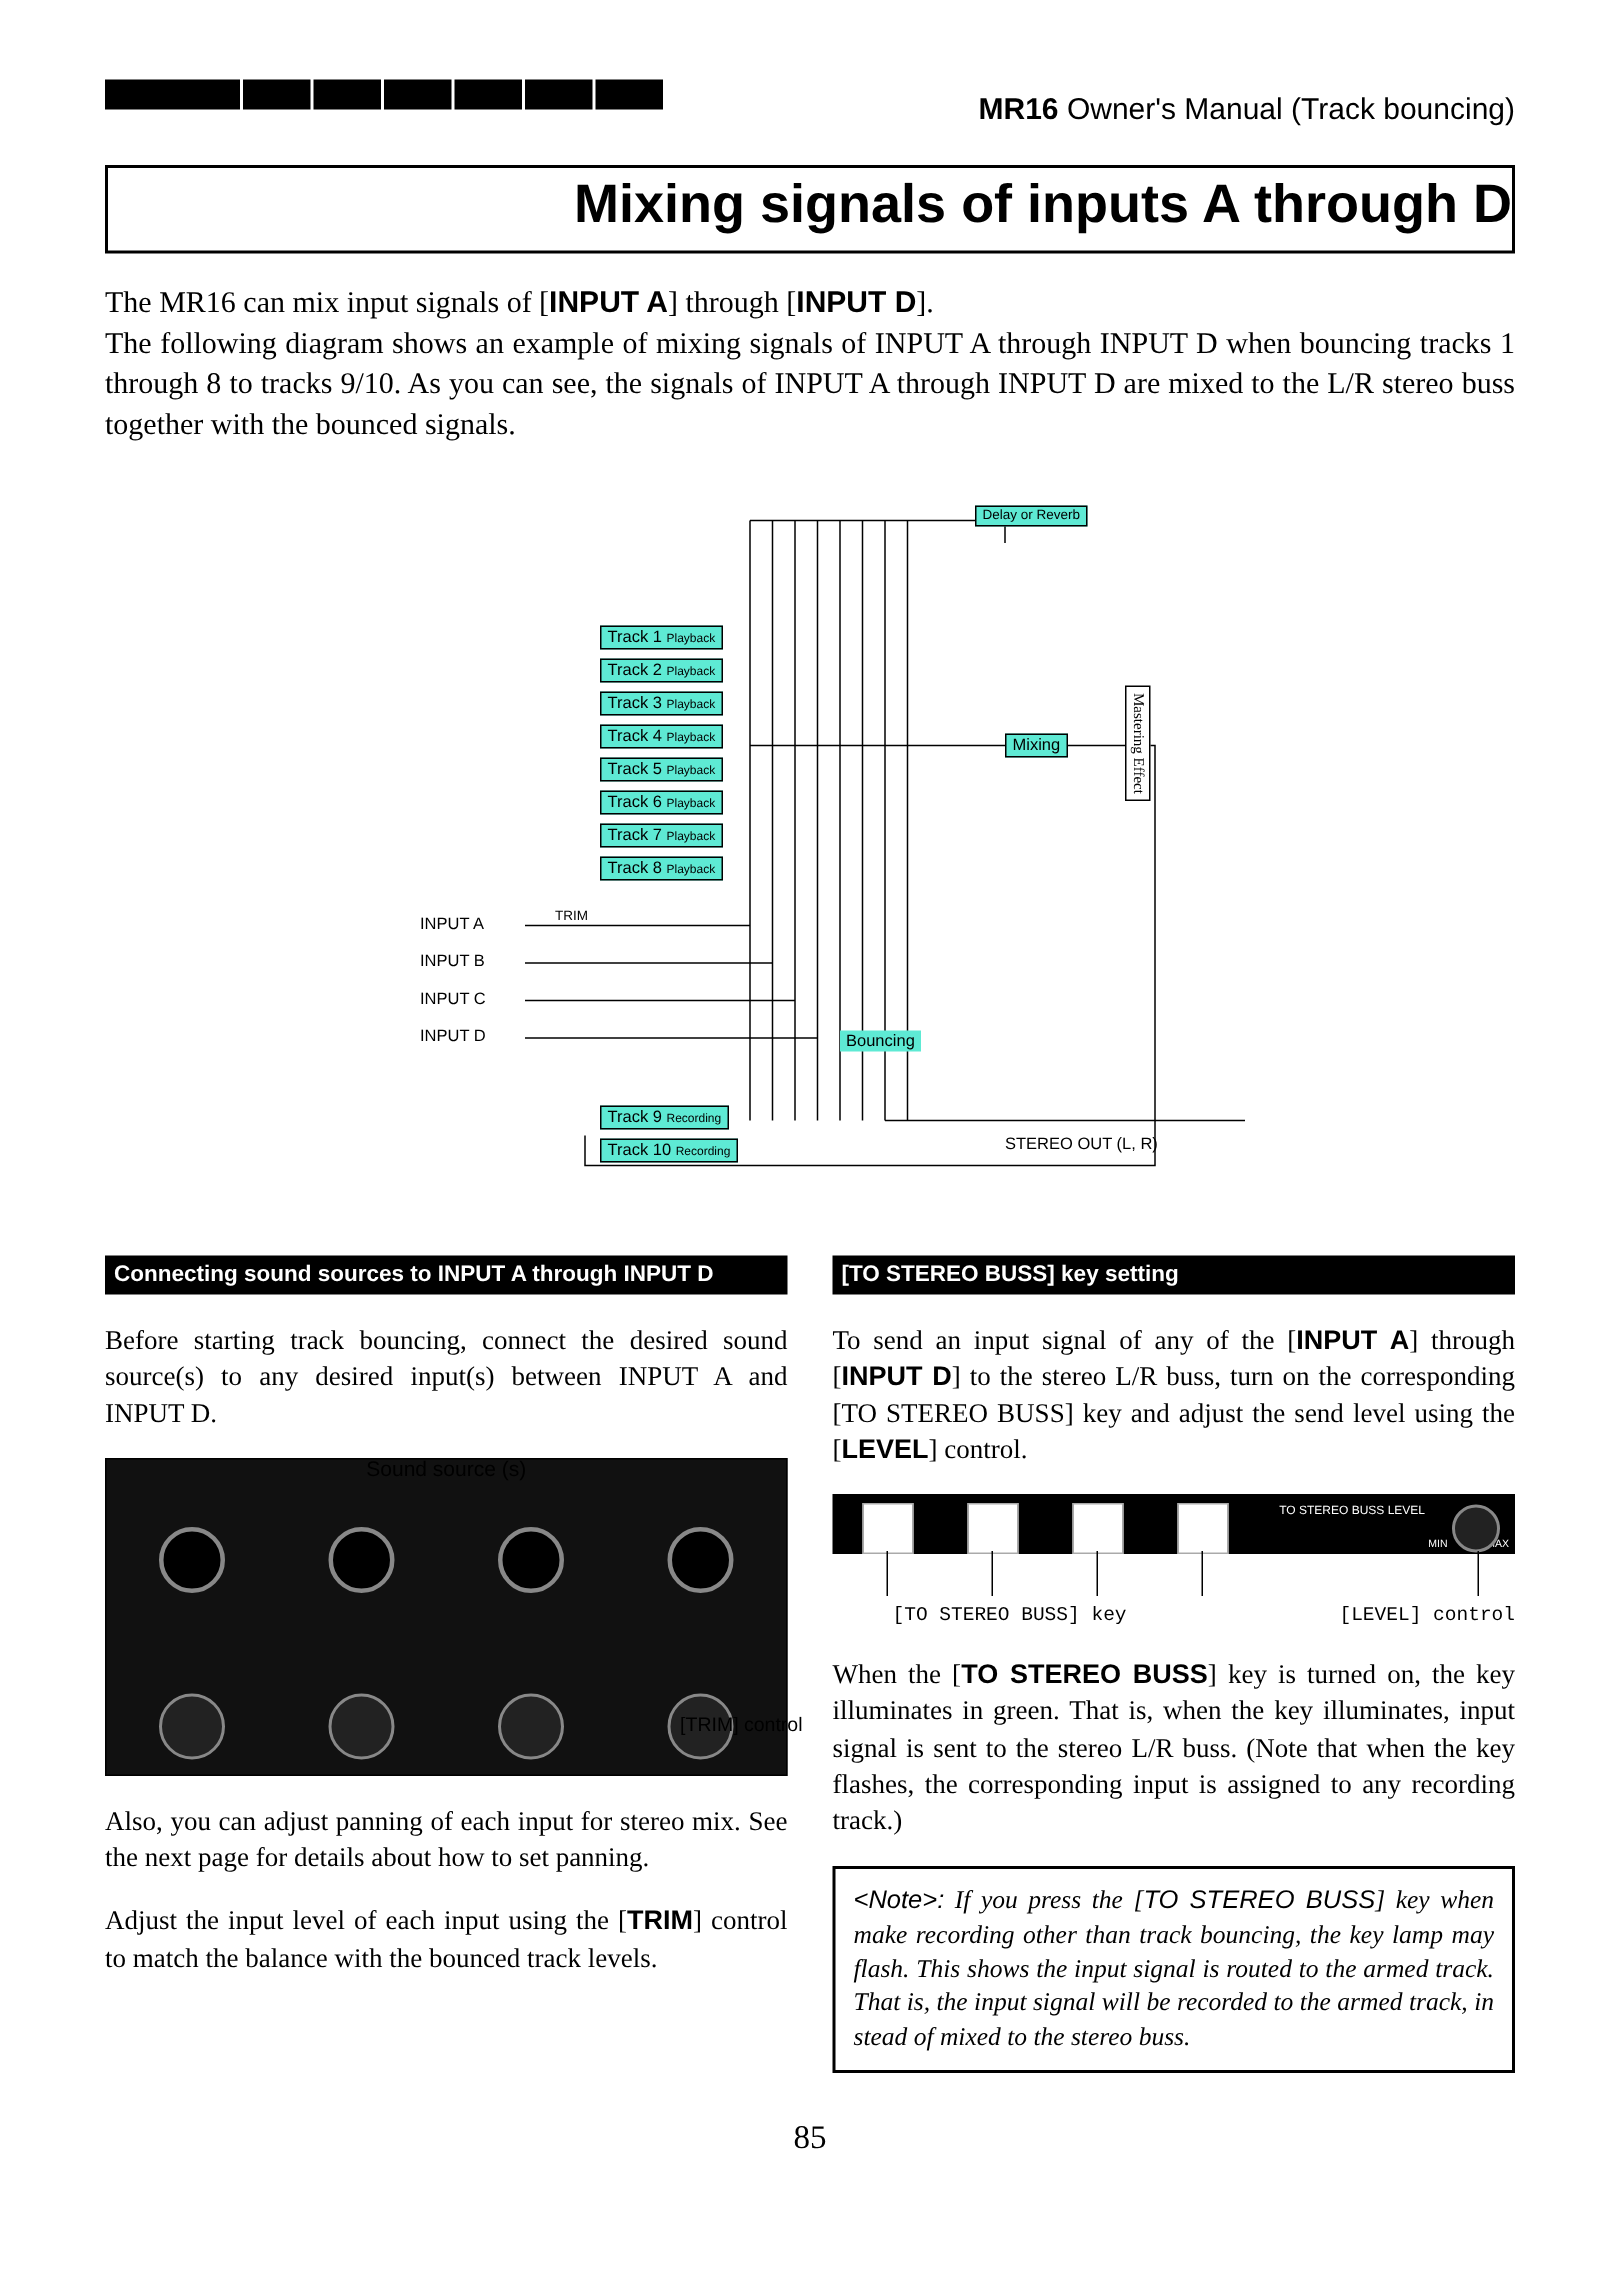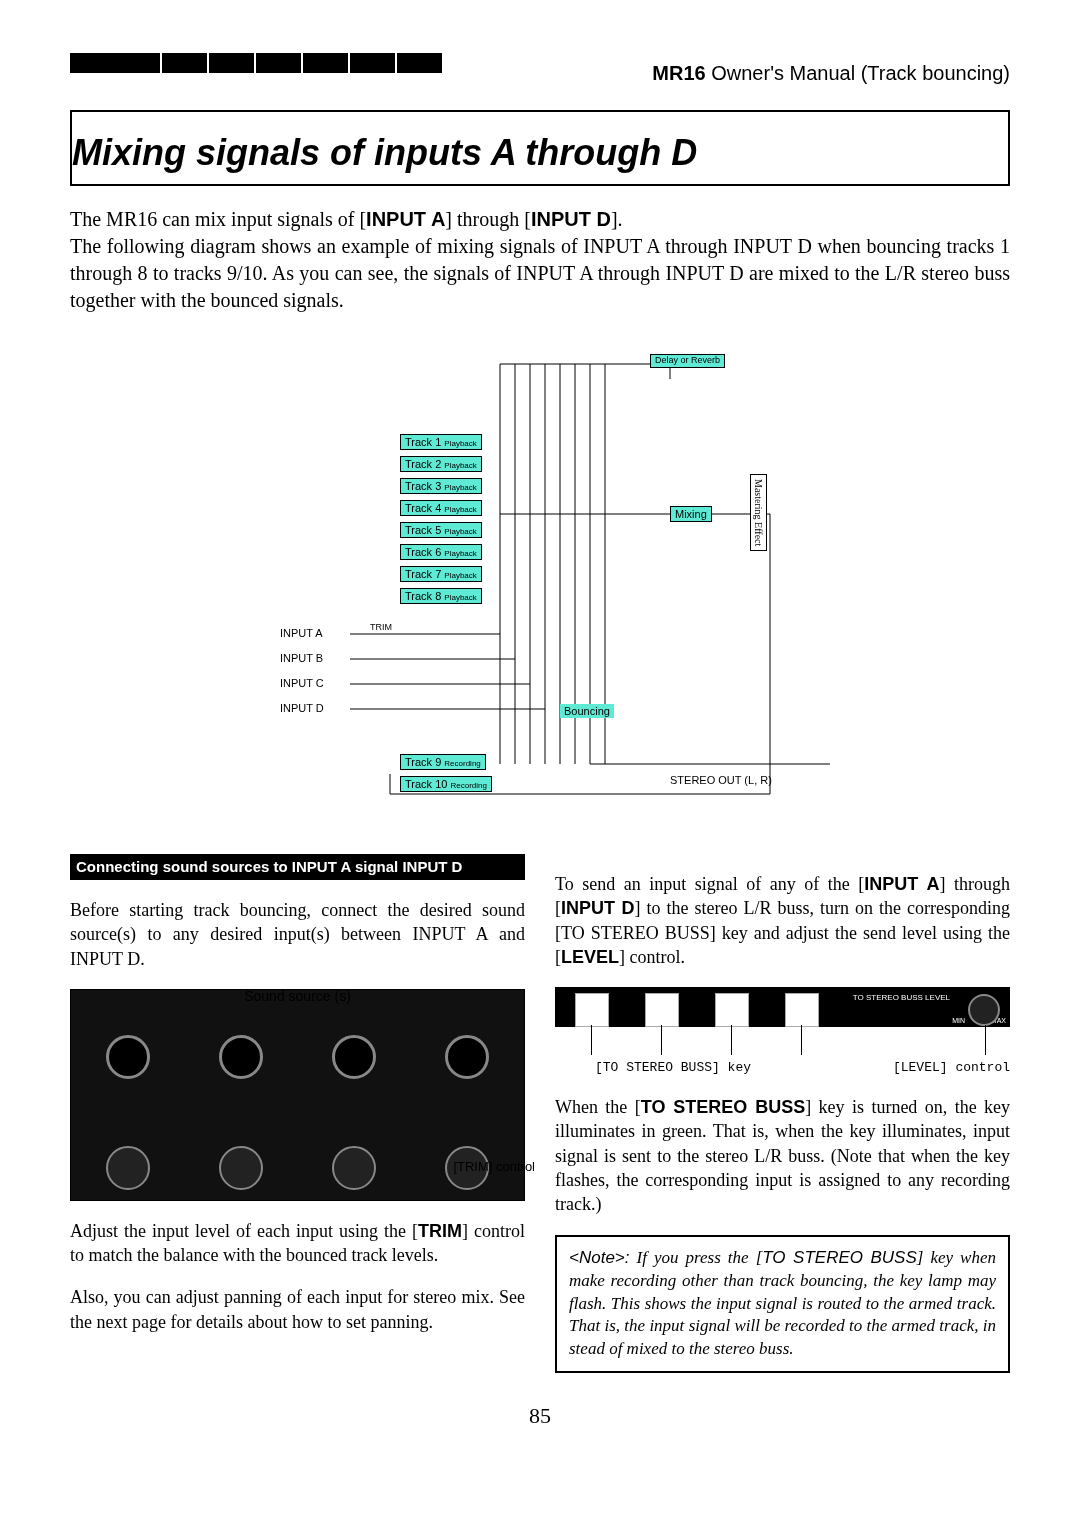--- a/index.html
+++ b/index.html
@@ -30,27 +30,26 @@
   .header-blacks span:first-child { width: 90px; }
   .header-text {
     margin-left: auto;
     font-size: 20px;
     font-family: Arial, Helvetica, sans-serif;
     margin-top: 22px;
   }
   .header-text b { font-weight: bold; }
   .title-box {
     border: 2px solid #000;
-    text-align: left;
-    padding: 20px 0 10px 0;
+    text-align: right;
+    padding: 3px 0 10px 0;
     font-family: Arial, Helvetica, sans-serif;
     font-weight: bold;
     font-size: 36px;
     margin: 25px 0 10px 0;
-    font-style: italic;
   }
   .intro {
     font-size: 20px;
     line-height: 1.35;
     text-align: justify;
   }
   .intro b { font-family: Arial, Helvetica, sans-serif; font-weight: bold; }
   .diagram {
     height: 500px;
     position: relative;
@@ -208,21 +207,21 @@
   
   <div class="diag-box" style="left:330px; top:420px;"><span>Track 9</span> <span style="font-size:8px;">Recording</span></div>
   <div class="diag-box" style="left:330px; top:442px;"><span>Track 10</span> <span style="font-size:8px;">Recording</span></div>
   
   <div class="diag-label" style="left:600px; top:440px;">STEREO OUT (L, R)</div>
 </div>
 
 <div class="columns">
 
   <div class="col">
-    <div class="subhead">Connecting sound sources to INPUT A signal INPUT D</div>
+    <div class="subhead">Connecting sound sources to INPUT A through INPUT D</div>
     <p>Before starting track bouncing, connect the desired sound source(s) to any desired input(s) between INPUT A and INPUT D.</p>
 
     <div style="position:relative;">
       <div class="panel-img">
         <div class="jack-row">
           <div class="jack"></div>
           <div class="jack"></div>
           <div class="jack"></div>
           <div class="jack"></div>
         </div>
@@ -230,27 +229,28 @@
           <div class="knob"></div>
           <div class="knob"></div>
           <div class="knob"></div>
           <div class="knob"></div>
         </div>
       </div>
       <div class="sound-label" style="position:absolute; top:-2px; left:50%; transform:translateX(-50%); font-size:14px; font-family:Liberation Sans, sans-serif;">Sound source (s)</div>
       <div style="position:absolute; right:-10px; bottom:25px; font-size:13px; font-family:Arial,sans-serif;">[TRIM] control</div>
     </div>
 
+    <p>Also, you can adjust panning of each input for stereo mix. See the next page for details about how to set panning.</p>
     <p>
       <span>Adjust the input level of each input using the [</span><b>TRIM</b><span>] control to match the balance with the bounced track levels.</span>
     </p>
-    <p>Also, you can adjust panning of each input for stereo mix. See the next page for details about how to set panning.</p>
   </div>
 
   <div class="col">
+    <div class="subhead">[TO STEREO BUSS] key setting</div>
     <p>
       <span>To send an input signal of any of the [</span><b>INPUT A</b><span>] through [</span><b>INPUT D</b><span>] to the stereo L/R buss, turn on the corresponding [TO STEREO BUSS] key and adjust the send level using the [</span><b>LEVEL</b><span>] control.</span>
     </p>
 
     <div class="key-img">
       <div class="strip">
         <span style="position:absolute; right:60px; top:6px; color:#fff; font-size:8px; font-family:Arial,sans-serif;">TO STEREO BUSS LEVEL</span>
         <span style="position:absolute; right:45px; bottom:2px; color:#fff; font-size:7px; font-family:Arial,sans-serif;">MIN</span>
         <span style="position:absolute; right:4px; bottom:2px; color:#fff; font-size:7px; font-family:Arial,sans-serif;">MAX</span>
       </div>

